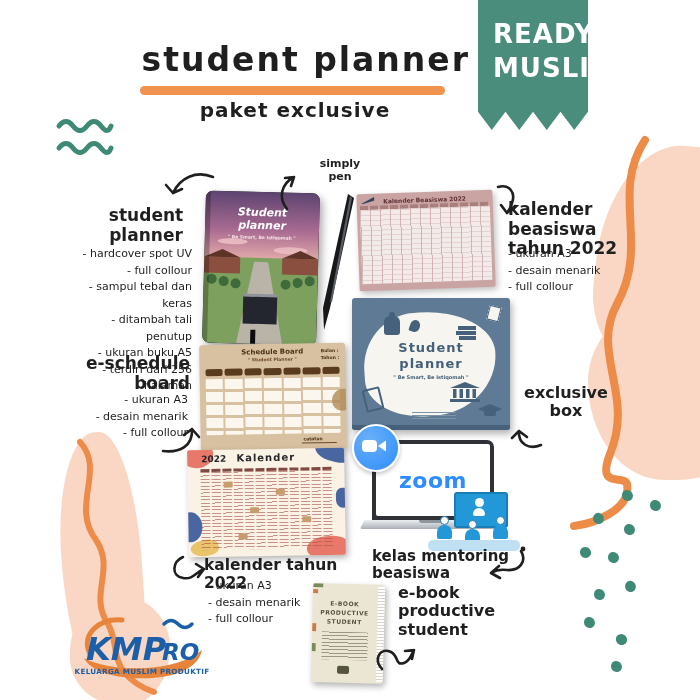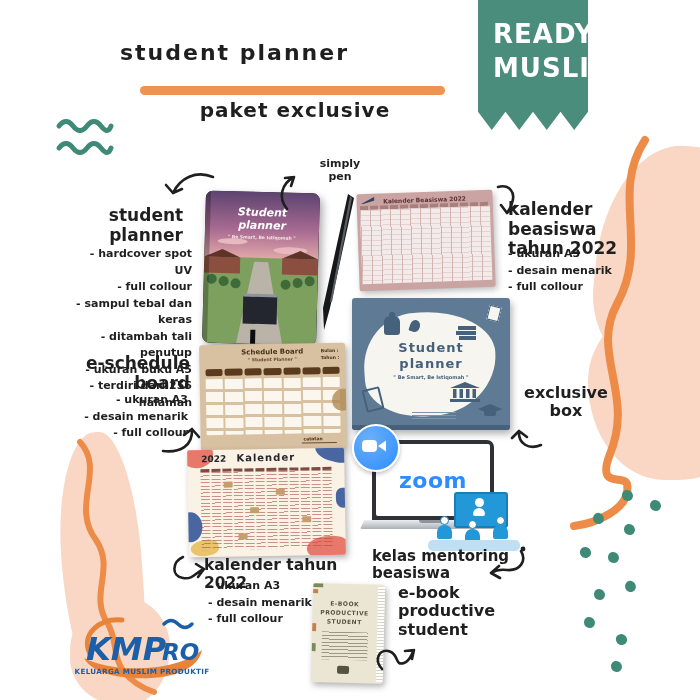--- a/index.html
+++ b/index.html
@@ -1,28 +1,28 @@
 <!DOCTYPE html>
 <html><head>
 <meta charset="utf-8">
 <style>
   html,body{margin:0;padding:0;background:#fff;}
   #canvas{position:relative;width:700px;height:700px;background:#fff;overflow:hidden;
           font-family:"DejaVu Sans","Liberation Sans",sans-serif;color:#1f1f1f;}
   .abs{position:absolute;}
   
-  .title{left:120px;top:40px;width:350px;text-align:left;font-size:22px;font-weight:700;letter-spacing:2px;}
+  .title{left:120px;top:40px;width:350px;text-align:right;font-size:33px;font-weight:700;letter-spacing:2px;}
   .title-underline{left:140px;top:86px;width:305px;height:9px;background:#f09250;border-radius:5px;}
   .subtitle{left:120px;top:98px;width:350px;text-align:center;font-size:20px;font-weight:700;letter-spacing:1px;}
   .badge{left:478px;top:0;width:110px;height:130px;background:#4b8d7c;color:#fff;
          clip-path:polygon(0 0,100% 0,100% 86%,87.5% 100%,75% 86%,62.5% 100%,50% 86%,37.5% 100%,25% 86%,12.5% 100%,0 86%);
          font-size:26px;font-weight:800;letter-spacing:1px;line-height:1.3;padding:18px 0 0 15px;box-sizing:border-box;}
   
   .h-label{font-weight:700;line-height:1.15;}
-  .bullets div{font-size:11px;font-weight:700;line-height:1.5;}
+  .bullets div{font-size:11px;font-weight:400;line-height:1.5;}
   .r{text-align:right;} .c{text-align:center;}
   
   .book{left:204px;top:192px;width:114px;height:152px;border-radius:7px;overflow:hidden;
         transform:rotate(1.5deg);box-shadow:3px 4px 8px rgba(0,0,0,.35);background:#222;}
   
   .bea{left:358px;top:192px;width:136px;height:97px;background:#c9a4a3;border-radius:2px;
        transform:rotate(-2deg);box-shadow:2px 3px 6px rgba(0,0,0,.25);padding:3px;box-sizing:border-box;}
   .bea-title{text-align:center;font-size:6px;font-weight:700;color:#5e2f33;height:9px;line-height:9px;}
   .bea-head{height:4px;background:repeating-linear-gradient(90deg,#a97f7d 0 8px,#c9a4a3 8px 10px);}
   .bea-grid{height:74px;background:#f3ebe9;

